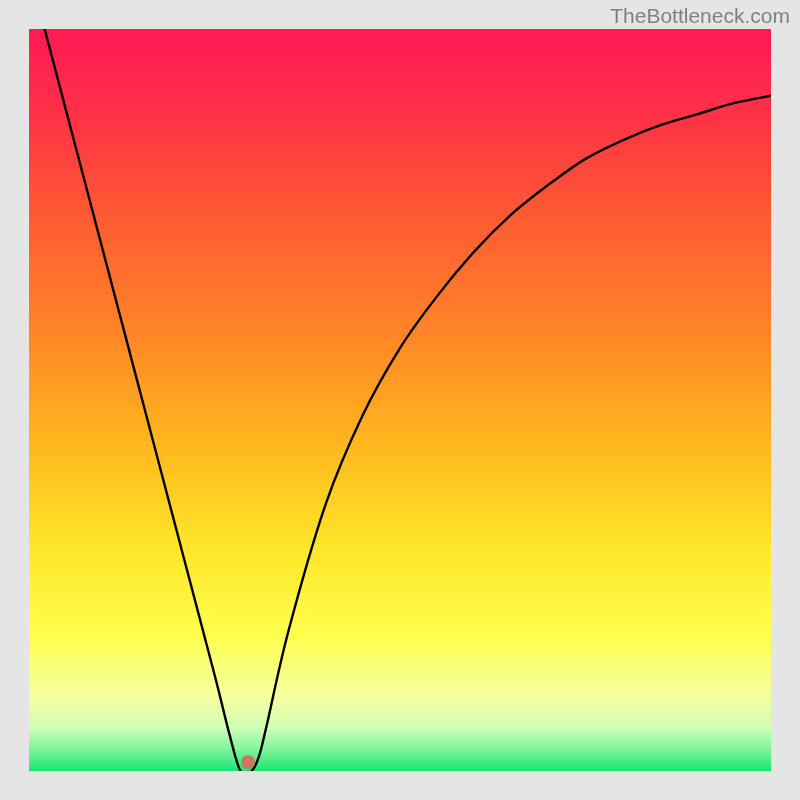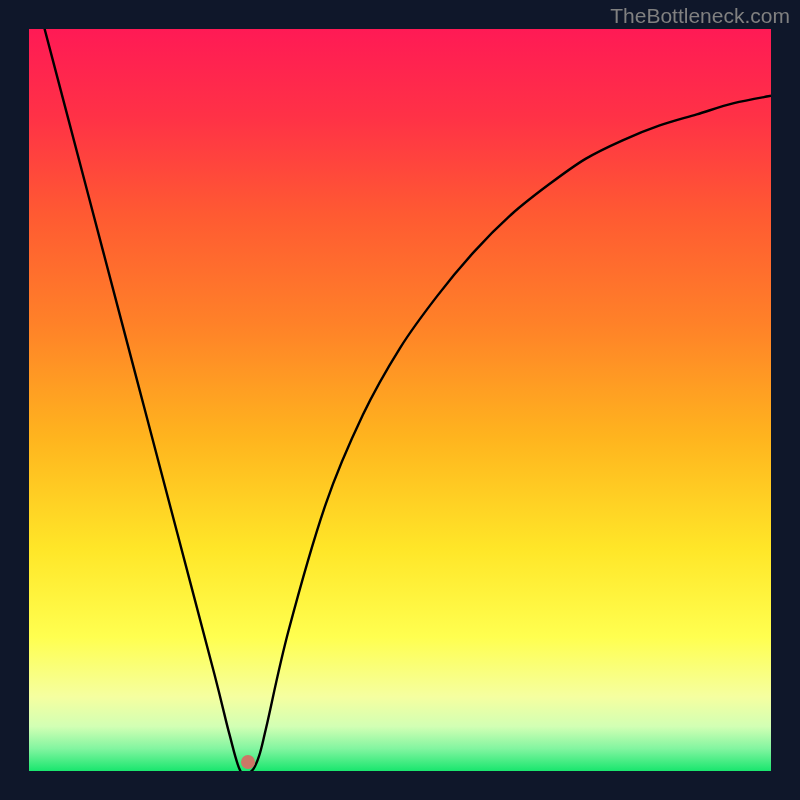--- a/index.html
+++ b/index.html
@@ -7,21 +7,21 @@
     padding: 0;
     width: 800px;
     height: 800px;
     background: #000;
     overflow: hidden;
   }
   .outer-frame {
     position: relative;
     width: 800px;
     height: 800px;
-    background: #0f172a;
+    background: #e5e5e5;
   }
   .watermark {
     position: absolute;
     top: 4px;
     right: 10px;
     color: #808080;
     font-family: Arial, Helvetica, sans-serif;
     font-size: 21px;
     font-weight: 500;
     z-index: 10;

